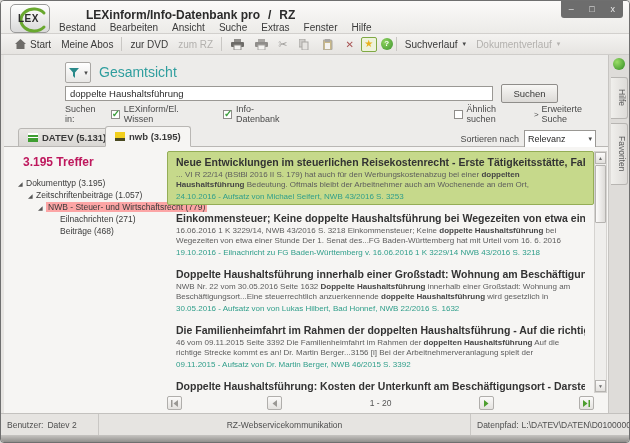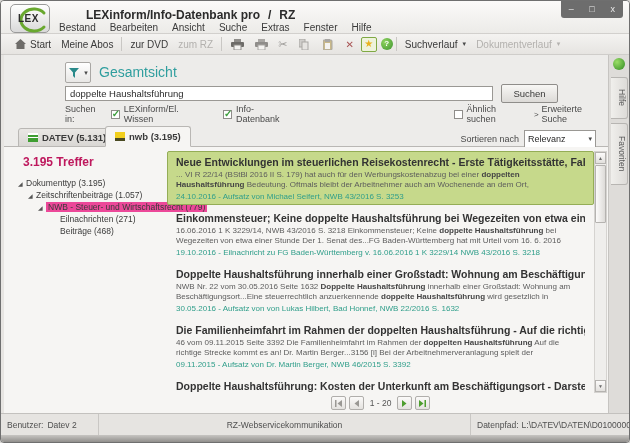--- a/index.html
+++ b/index.html
@@ -65,39 +65,39 @@
   .ico-nwb { background:#f2cf1d; box-shadow:inset 0 -3px 0 #4a4a22; }
   .sort-area { position:absolute; right:12px; top:3px; display:flex; align-items:center; gap:5px; font-size:9px; color:#4a4a4a; }
   .sort-select { width:72px; height:15px; background:#fff; border:1px solid #9a9894; font-size:9px; color:#2b2b2b; display:flex; align-items:center; justify-content:space-between; padding:8px 3px; }
 
   
   .content { position:absolute; top:146px; left:3px; right:21px; bottom:29px; background:#f6f5f3; }
   .treffer-header { position:absolute; left:19px; top:8px; font-size:12px; font-weight:bold; color:#be185d; }
   .tree { position:absolute; left:14px; top:30px; width:150px; }
   .tree-item { display:flex; align-items:center; font-size:8.5px; color:#3a3a3a; height:12px; white-space:nowrap; }
   .tree-item .expander { font-size:6px; color:#555; width:8px; flex:none; }
-  .tree-item.selected .t-label { background:#ec4899; padding:0 2px; }
+  .tree-item.selected .t-label { background:#fca5a5; padding:0 2px; }
 
   .results { position:absolute; left:163px; top:4px; width:427px; bottom:20px; overflow:hidden; }
   .result-item { border:1px solid transparent; border-radius:2px; padding:4px 8px 3px 8px; margin-bottom:2px; }
   .result-item.hl { background:#c6d98b; border-color:#94ad56; }
   .r-title { font-size:10.5px; font-weight:bold; color:#333; white-space:nowrap; overflow:hidden; margin-bottom:2px; }
   .r-snippet { font-size:8px; color:#5c5c5c; line-height:10px; max-height:20px; overflow:hidden; }
   .r-snippet b { color:#454545; }
   .r-meta { font-size:8px; color:#2f9e8a; margin-top:2px; white-space:nowrap; overflow:hidden; }
 
   
   .scrollbar { position:absolute; right:1px; top:4px; bottom:20px; width:13px; background:#efeeec; border:1px solid #d5d3d0; }
   .sb-btn { position:absolute; left:0; width:11px; height:12px; background:linear-gradient(#fcfbfa,#e2e0dd); border:1px solid #b5b3b0; font-size:5px; color:#6a6a6a; text-align:center; line-height:11px; }
   .sb-up { top:0; }
   .sb-down { bottom:0; }
   .sb-thumb { position:absolute; left:0; top:13px; width:11px; height:58px; background:linear-gradient(90deg,#fcfbfa,#dddbd8); border:1px solid #b5b3b0; border-radius:1px; }
 
   
-  .pagination { position:absolute; left:163px; width:427px; bottom:2px; height:16px; display:flex; align-items:center; justify-content:center; gap:3px; }
+  .pagination { position:absolute; left:163px; width:427px; bottom:2px; height:16px; display:flex; align-items:center; justify-content:space-between; gap:3px; }
   .pg-btn { width:15px; height:14px; background:linear-gradient(#fbfaf9,#e4e2df); border:1px solid #b0aeab; border-radius:2px; display:flex; align-items:center; justify-content:center; }
   .pg-range { font-size:8.5px; color:#555; padding:0 3px; }
 
   
   .statusbar { position:absolute; left:0; right:0; bottom:7px; height:22px; background:#e6e4e1; border-top:1px solid #c3c1be; display:flex; align-items:stretch; font-size:8.5px; color:#4f4f4f; }
   .sb-cell { display:flex; align-items:center; padding:0 6px; border-right:1px solid #c9c7c4; }
   .sb-cell.left { width:98px; gap:4px; }
   .sb-cell.center { flex:1; justify-content:center; border-right:1px solid #c9c7c4; }
   .sb-cell.right { width:158px; gap:3px; border-right:none; white-space:nowrap; }
   .bottom-strip { position:absolute; left:0; right:0; bottom:0; height:7px; background:linear-gradient(#c7c5c2,#918f8c); border-radius:0 0 3px 3px; }

